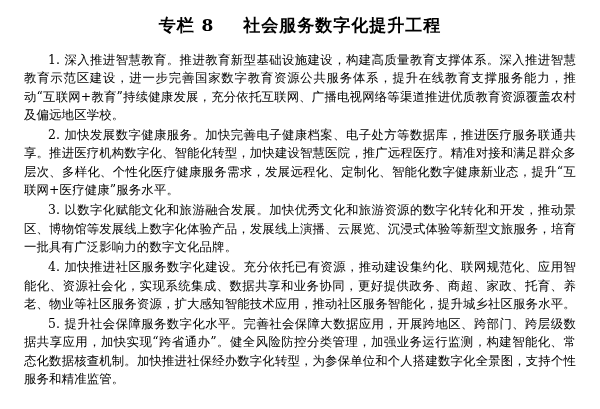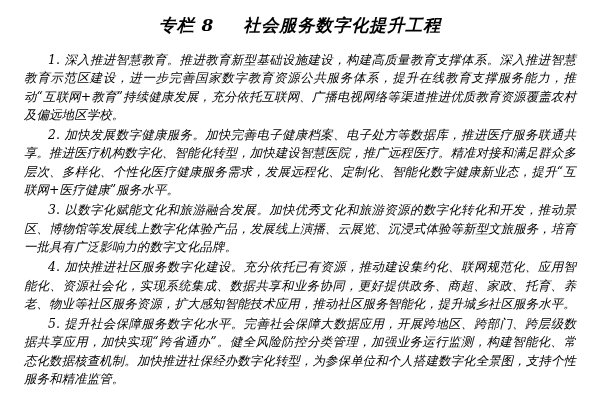--- a/index.html
+++ b/index.html
@@ -13,21 +13,20 @@
     font-family: "DejaVu Sans", "Liberation Sans", sans-serif;
     color: #000000;
     overflow: hidden;
   }
   .page {
     position: relative;
     width: 600px;
     height: 409px;
     box-sizing: border-box;
     padding: 10px 24px 0 24px;
-    font-style: italic;
   }
   .doc-title {
     text-align: center;
     font-family: "DejaVu Serif", "Liberation Serif", serif;
     font-weight: bold;
     font-size: 17px;
     letter-spacing: 1px;
     margin: 4px 0 14px 0;
     white-space: nowrap;
   }

